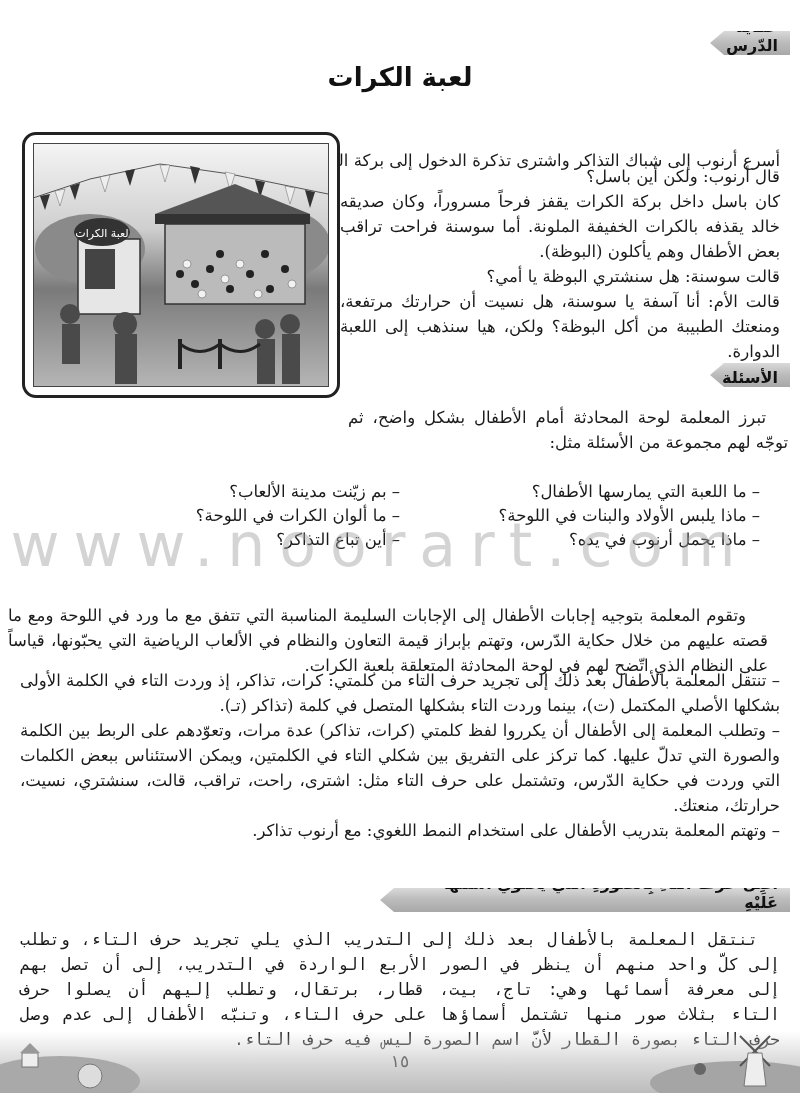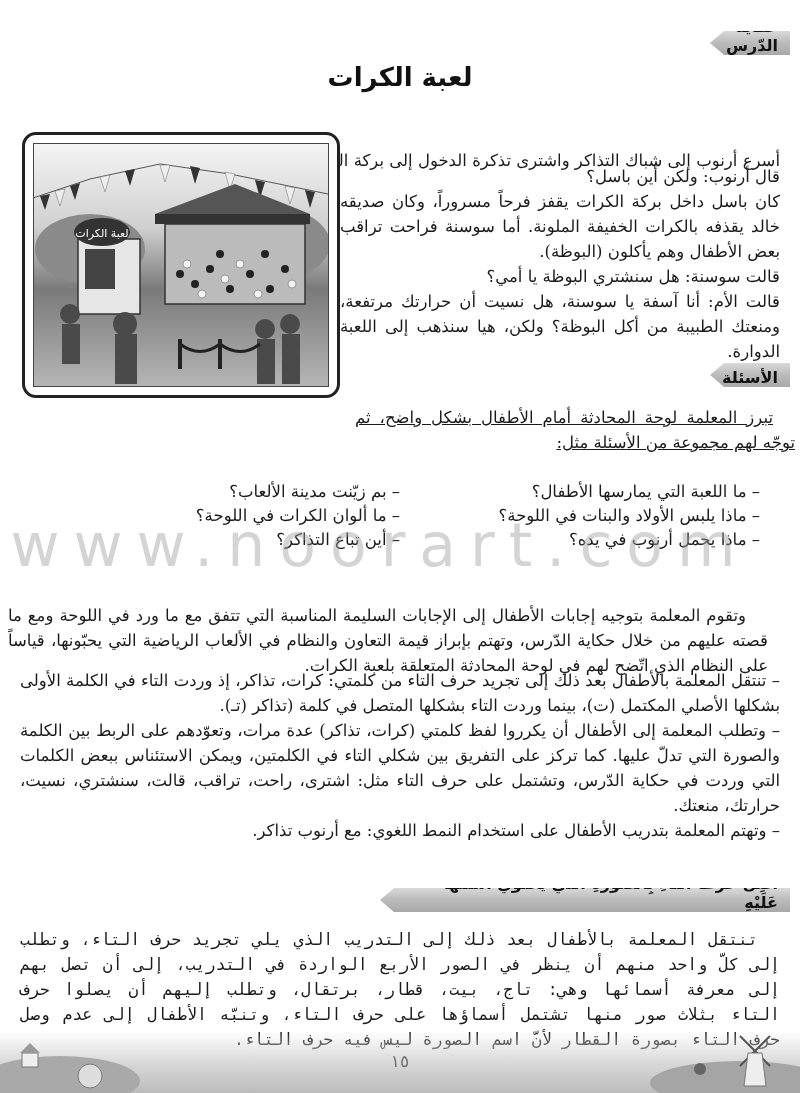--- a/index.html
+++ b/index.html
@@ -144,21 +144,21 @@
     <p>قال أرنوب: ولكن أين باسل؟</p>
     <p>كان باسل داخل بركة الكرات يقفز فرحاً مسروراً، وكان صديقه خالد يقذفه بالكرات الخفيفة الملونة. أما سوسنة فراحت تراقب بعض الأطفال وهم يأكلون (البوظة).</p>
     <p>قالت سوسنة: هل سنشتري البوظة يا أمي؟</p>
     <p>قالت الأم: أنا آسفة يا سوسنة، هل نسيت أن حرارتك مرتفعة، ومنعتك الطبيبة من أكل البوظة؟ ولكن، هيا سنذهب إلى اللعبة الدوارة.</p>
   </div>
 
   <div class="tag" style="top:363px; width:80px;">
     <span>الأسئلة</span>
   </div>
 
-  <div class="para" style="top:405px; right:5px; width:440px;text-decoration:underline;">
+  <div class="para" style="top:405px; right:12px; width:440px;">
     <p style="text-indent:22px;">تبرز المعلمة لوحة المحادثة أمام الأطفال بشكل واضح، ثم توجّه لهم مجموعة من الأسئلة مثل:</p>
   </div>
 
   <div class="q-grid">
     <div>– ما اللعبة التي يمارسها الأطفال؟</div>
     <div>– بم زيّنت مدينة الألعاب؟</div>
     <div>– ماذا يلبس الأولاد والبنات في اللوحة؟</div>
     <div>– ما ألوان الكرات في اللوحة؟</div>
     <div>– ماذا يحمل أرنوب في يده؟</div>
     <div>– أين تباع التذاكر؟</div>

